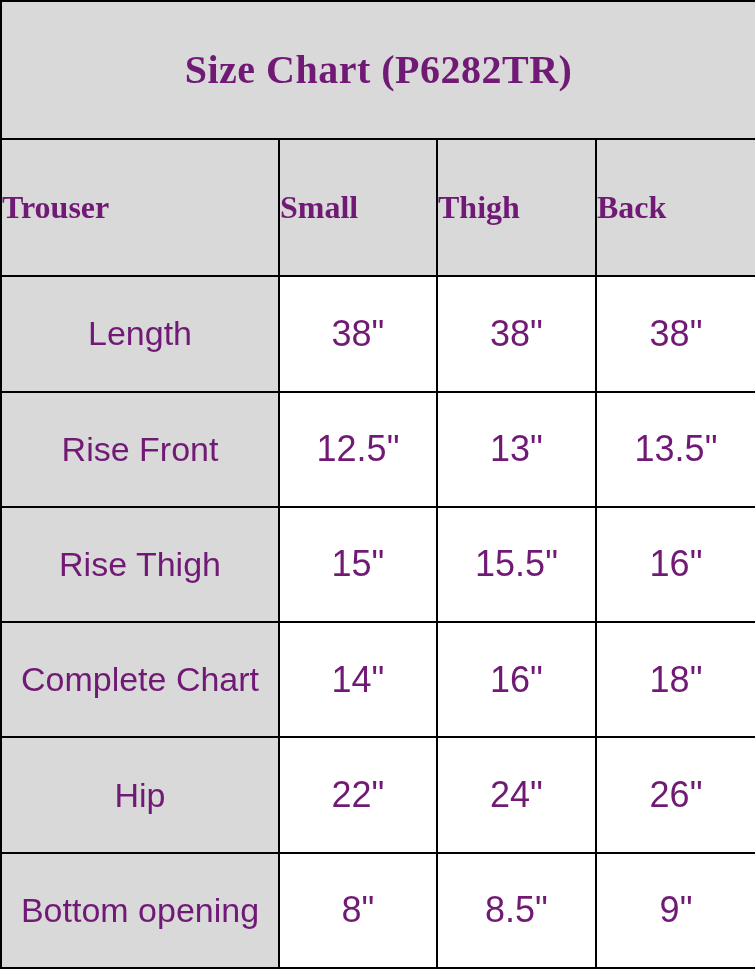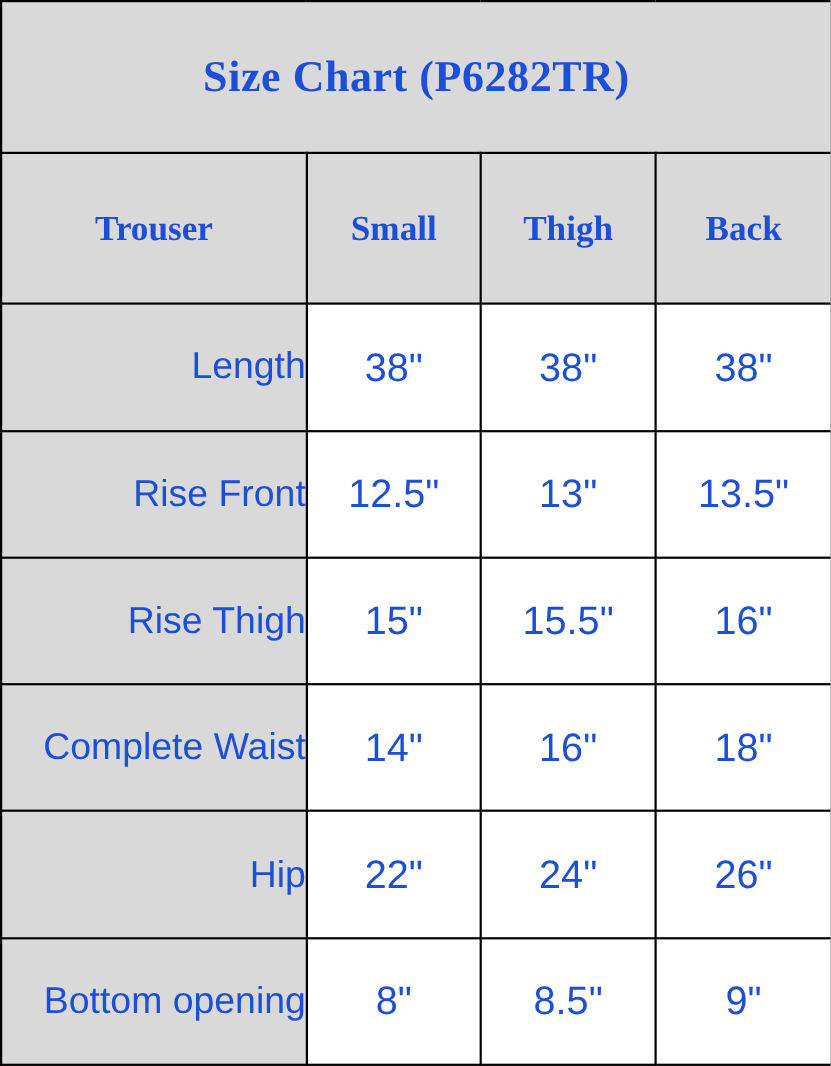--- a/index.html
+++ b/index.html
@@ -17,48 +17,48 @@
     width: 755px;
     height: 969px;
     border-collapse: collapse;
     table-layout: fixed;
     background: #ffffff;
   }
   table.size-chart td,
   table.size-chart th {
     border: 2px solid #000000;
     padding: 0;
-    color: #1d4ed8;
+    color: #701a75;
     overflow: hidden;
   }
   .title-cell {
     height: 121px;
     background: #d9d9d9;
     text-align: center;
     vertical-align: middle;
     font-family: "Liberation Serif", "DejaVu Serif", serif;
     font-weight: 700;
     font-size: 40px;
     letter-spacing: 0.5px;
   }
   tr.header-row th {
     height: 121px;
     background: #d9d9d9;
-    text-align: center;
+    text-align: left;
     vertical-align: middle;
     font-family: "Liberation Serif", "DejaVu Serif", serif;
     font-weight: 700;
     font-size: 32px;
   }
   tr.data-row {
     height: 103px;
   }
   td.label-cell {
     background: #d9d9d9;
-    text-align: right;
+    text-align: center;
     vertical-align: middle;
     padding-left: 10px;
     font-family: "Liberation Sans", "DejaVu Sans", sans-serif;
     font-weight: 400;
     font-size: 34px;
   }
   td.value-cell {
     background: #ffffff;
     text-align: center;
     vertical-align: middle;
@@ -106,21 +106,21 @@
     </tr>
 
     <tr class="data-row">
       <td class="label-cell">Rise Thigh</td>
       <td class="value-cell">15"</td>
       <td class="value-cell">15.5"</td>
       <td class="value-cell">16"</td>
     </tr>
 
     <tr class="data-row">
-      <td class="label-cell">Complete Waist</td>
+      <td class="label-cell">Complete Chart</td>
       <td class="value-cell">14"</td>
       <td class="value-cell">16"</td>
       <td class="value-cell">18"</td>
     </tr>
 
     <tr class="data-row">
       <td class="label-cell">Hip</td>
       <td class="value-cell">22"</td>
       <td class="value-cell">24"</td>
       <td class="value-cell">26"</td>

